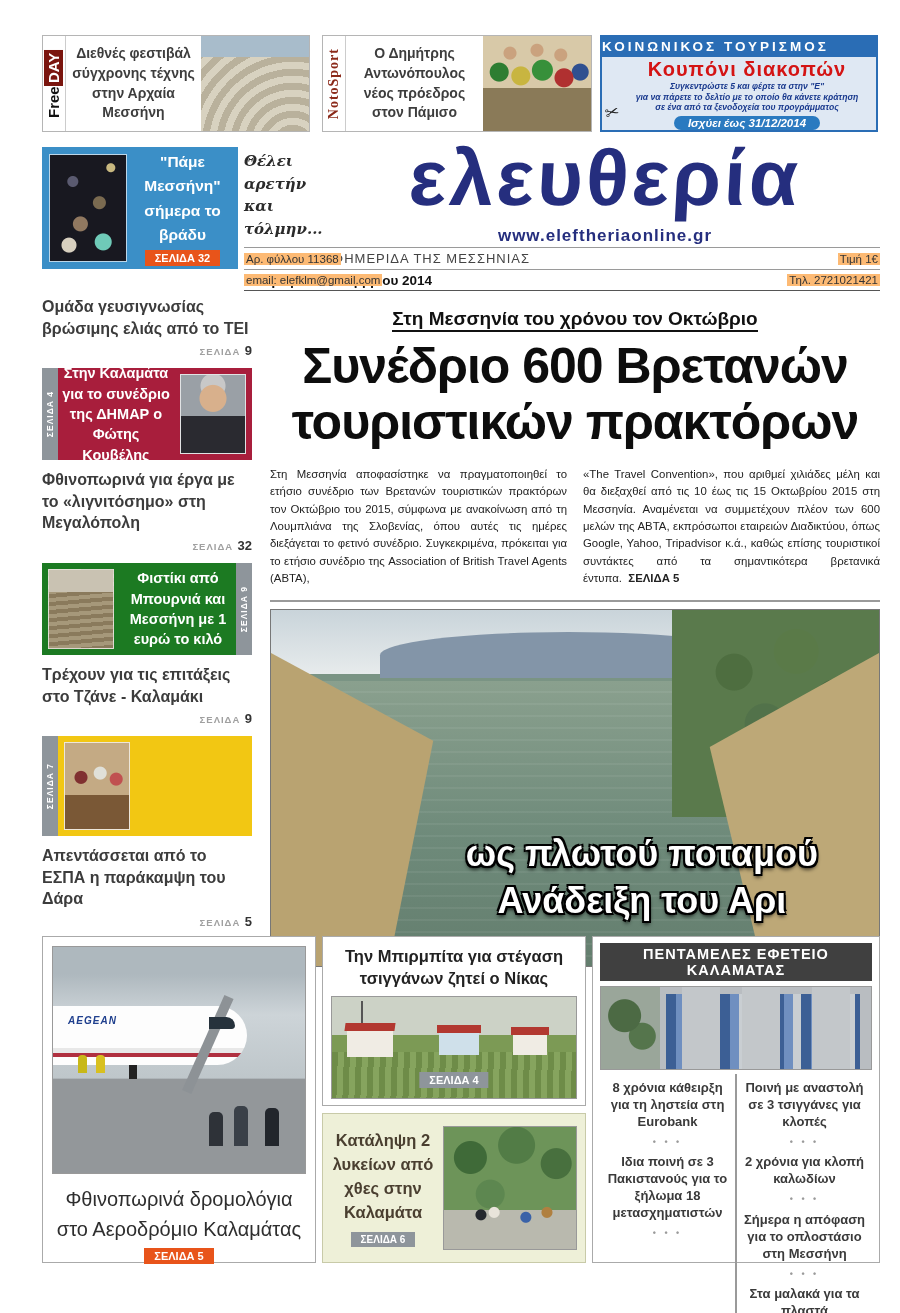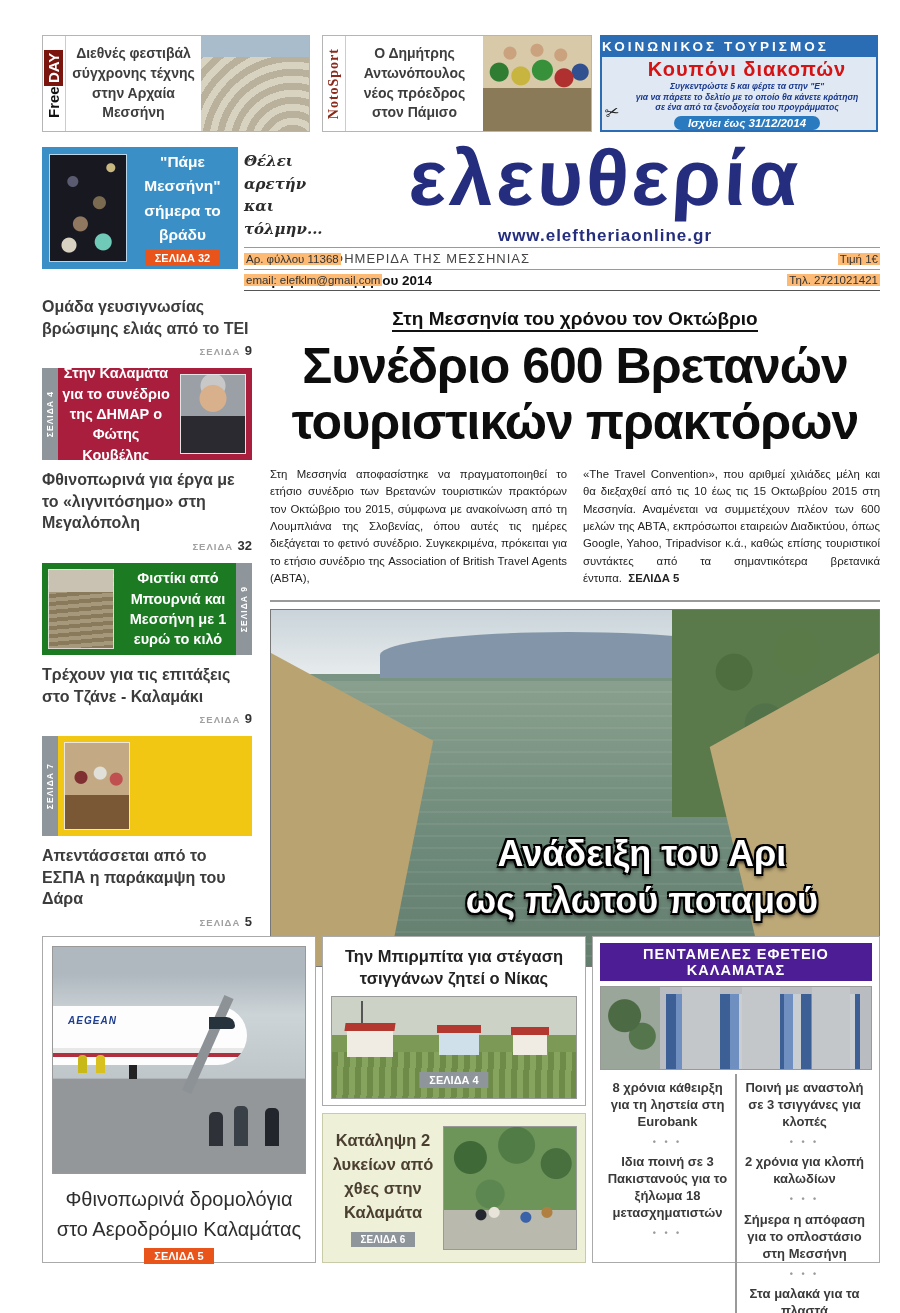--- a/index.html
+++ b/index.html
@@ -213,21 +213,21 @@
         radial-gradient(circle at 35% 55%, #5d8750 0 14px, transparent 15px),
         linear-gradient(#6d9459 0 68%, #b9b9ae 68% 100%); }
   .ph-yard::after { content:""; position:absolute; inset:0;
       background:
         radial-gradient(circle at 28% 72%, #24282e 0 5px, transparent 6px),
         radial-gradient(circle at 38% 70%, #e8e4da 0 5px, transparent 6px),
         radial-gradient(circle at 62% 74%, #3a62a8 0 5px, transparent 6px),
         radial-gradient(circle at 78% 70%, #b08040 0 5px, transparent 6px); }
 
   .box-efet { left:592px; top:936px; width:288px; height:327px; padding:6px 7px; }
-  .efet-head { background:#4c1d95; color:#fff; font-weight:bold; font-size:14.5px; text-align:center;
+  .efet-head { background:#404040; color:#fff; font-weight:bold; font-size:14.5px; text-align:center;
                letter-spacing:1px; padding:3px 0; }
   .ph-court { position:relative; height:84px; margin-top:5px; border:1px solid #999; overflow:hidden;
       background:#b9bdc1; }
   .ph-court::before { content:""; position:absolute; left:24%; right:4%; top:8%; bottom:0;
       background:repeating-linear-gradient(90deg, #3c5f95 0 10px, #6f8fc0 10px 19px, #c9ced2 19px 27px); }
   .ph-court::after { content:""; position:absolute; left:30%; width:14%; top:0; bottom:0;
       background:#c3c7ca; box-shadow:60px 0 0 #c3c7ca, 130px 0 0 #c3c7ca; }
   .court-tree { position:absolute; left:0; top:0; width:22%; height:100%;
       background:radial-gradient(circle at 40% 35%, #4c6a44 0 16px, transparent 17px),
                  radial-gradient(circle at 70% 60%, #55754c 0 13px, transparent 14px), #9aa69a; }
@@ -369,22 +369,22 @@
     <hr class="lead-rule">
 
     <div class="mainphoto">
       <div class="mp-sky"></div>
       <div class="mp-mount"></div>
       <div class="mp-water"></div>
       <div class="mp-trees"></div>
       <div class="mp-bank-l"></div>
       <div class="mp-bank-r"></div>
       <div class="mp-caption">
+        <div>ως πλωτού ποταμού</div>
         <div>Ανάδειξη του Αρι</div>
-        <div>ως πλωτού ποταμού</div>
       </div>
       <span class="chip chip-steel mp-chip">ΣΕΛΙΔΑ 32</span>
     </div>
   </div>
 
   <div class="bbox box-air">
     <div class="ph-plane">
       <span class="plane-label">AEGEAN</span>
       <div class="stairs"></div>
       <div class="gear"></div>

